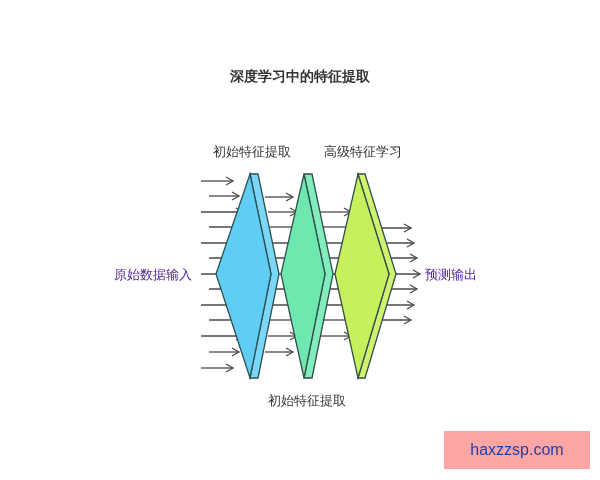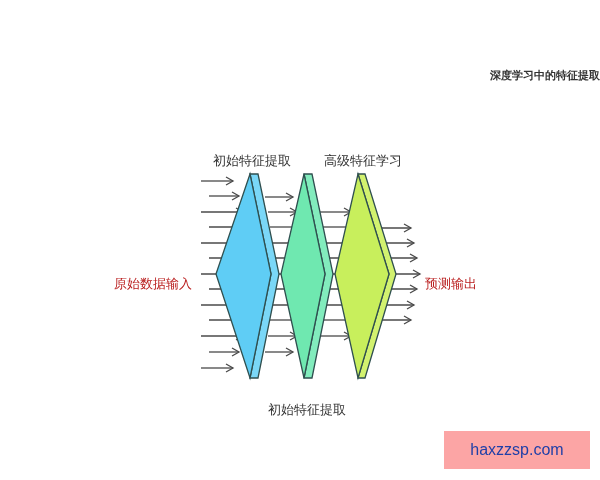--- a/index.html
+++ b/index.html
@@ -1,21 +1,21 @@
 <!DOCTYPE html>
 <html><head>
 <meta charset="utf-8">
 <style>
   html, body { margin: 0; padding: 0; background: #ffffff; }
   body { width: 600px; height: 480px; position: relative; overflow: hidden;
          font-family: "DejaVu Sans", "Liberation Sans", sans-serif; }
-  .title { position: absolute; left: 0; width: 600px; top: 68px; text-align: right;
-           font-size: 11px; font-weight: bold; color: #333333; }
-  .label { position: absolute; font-size: 13px; color: #333333; white-space: nowrap; margin-top: 9px; }
-  .label.grey { color: #b91c1c; }
+  .title { position: absolute; left: 0; width: 600px; top: 68px; text-align: center;
+           font-size: 14px; font-weight: bold; color: #333333; }
+  .label { position: absolute; font-size: 13px; color: #333333; white-space: nowrap; }
+  .label.grey { color: #4c1d95; }
   #lbl-initial { left: 213px; top: 143px; }
   #lbl-advanced { left: 324px; top: 143px; font-family: Liberation Mono, monospace; }
   #lbl-input { left: 114px; top: 266px; }
   #lbl-output { left: 425px; top: 266px; }
   #lbl-refine { left: 268px; top: 392px; }
   svg.diagram { position: absolute; left: 0; top: 0; }
   .watermark { position: absolute; left: 444px; top: 431px; width: 146px; height: 38px;
                background: #fca5a5; color: #1f3fa8; font-size: 16px;
                display: flex; align-items: center; justify-content: center;
                font-family: "Liberation Sans", sans-serif; }

